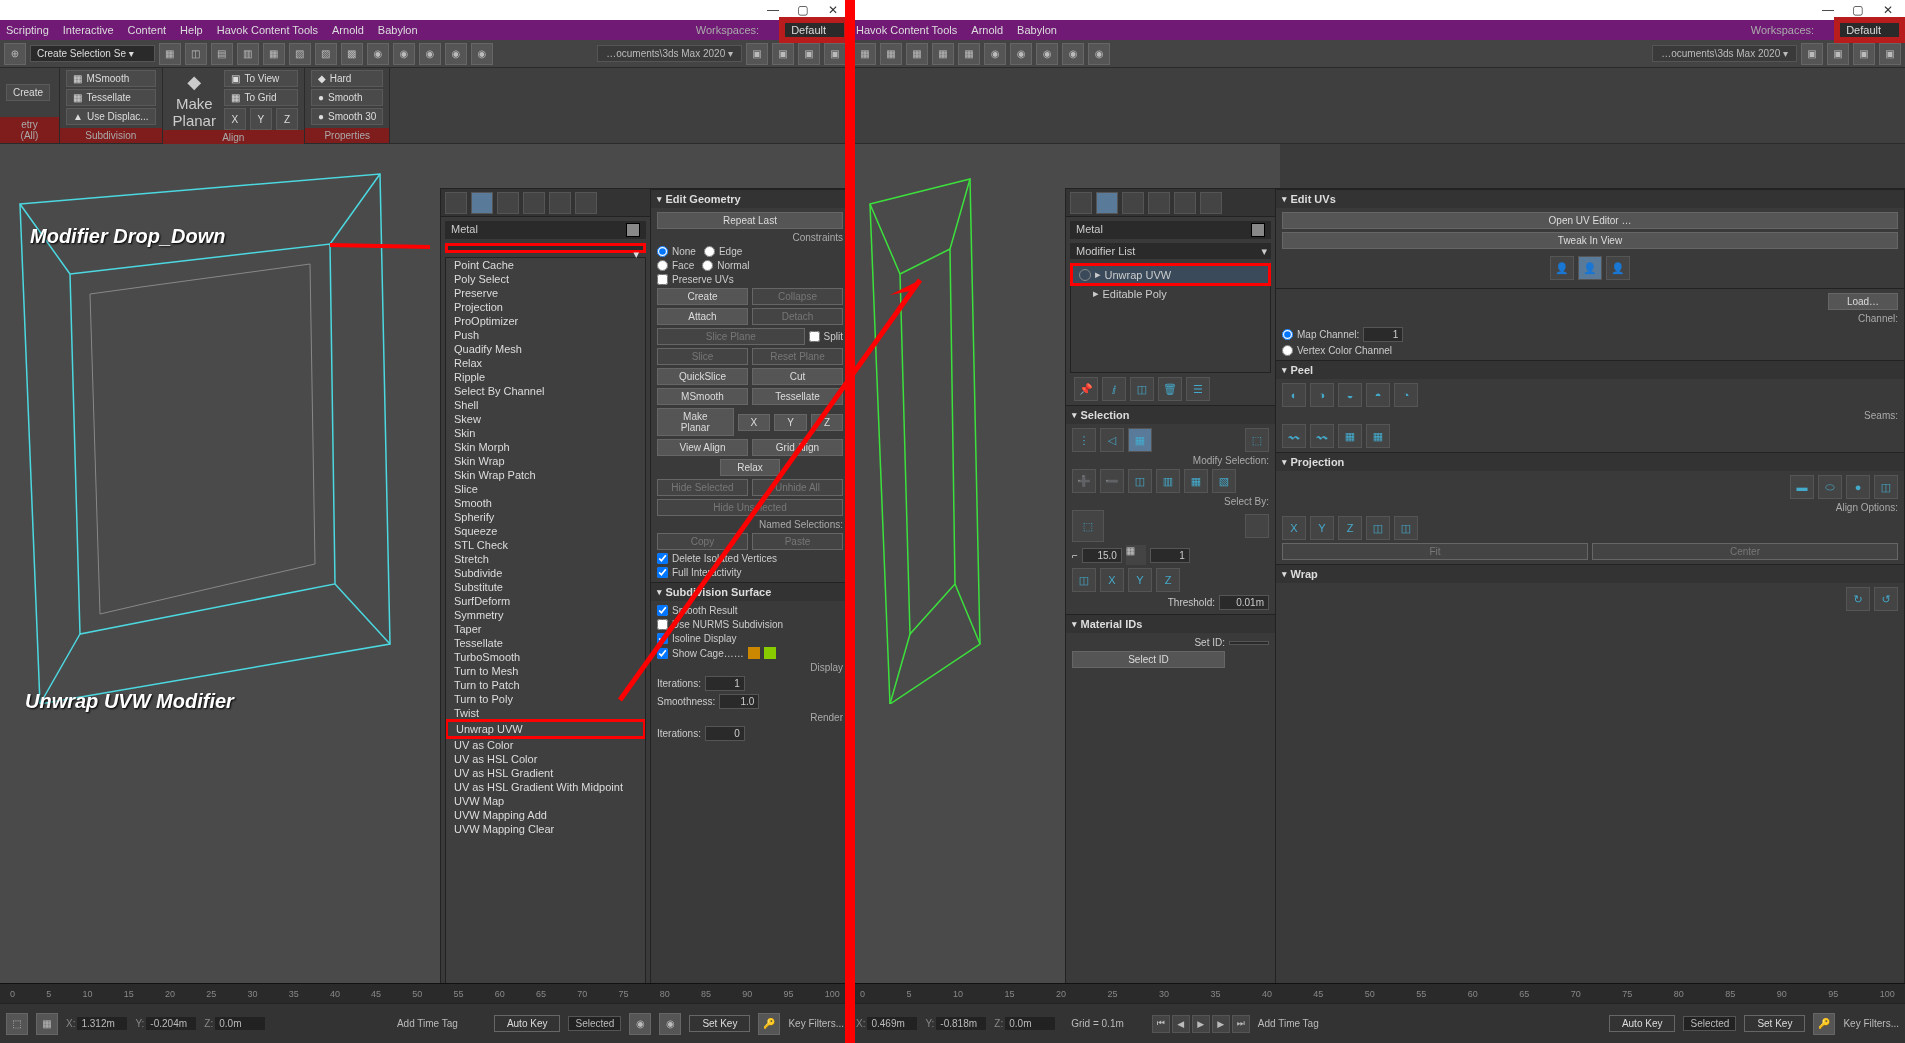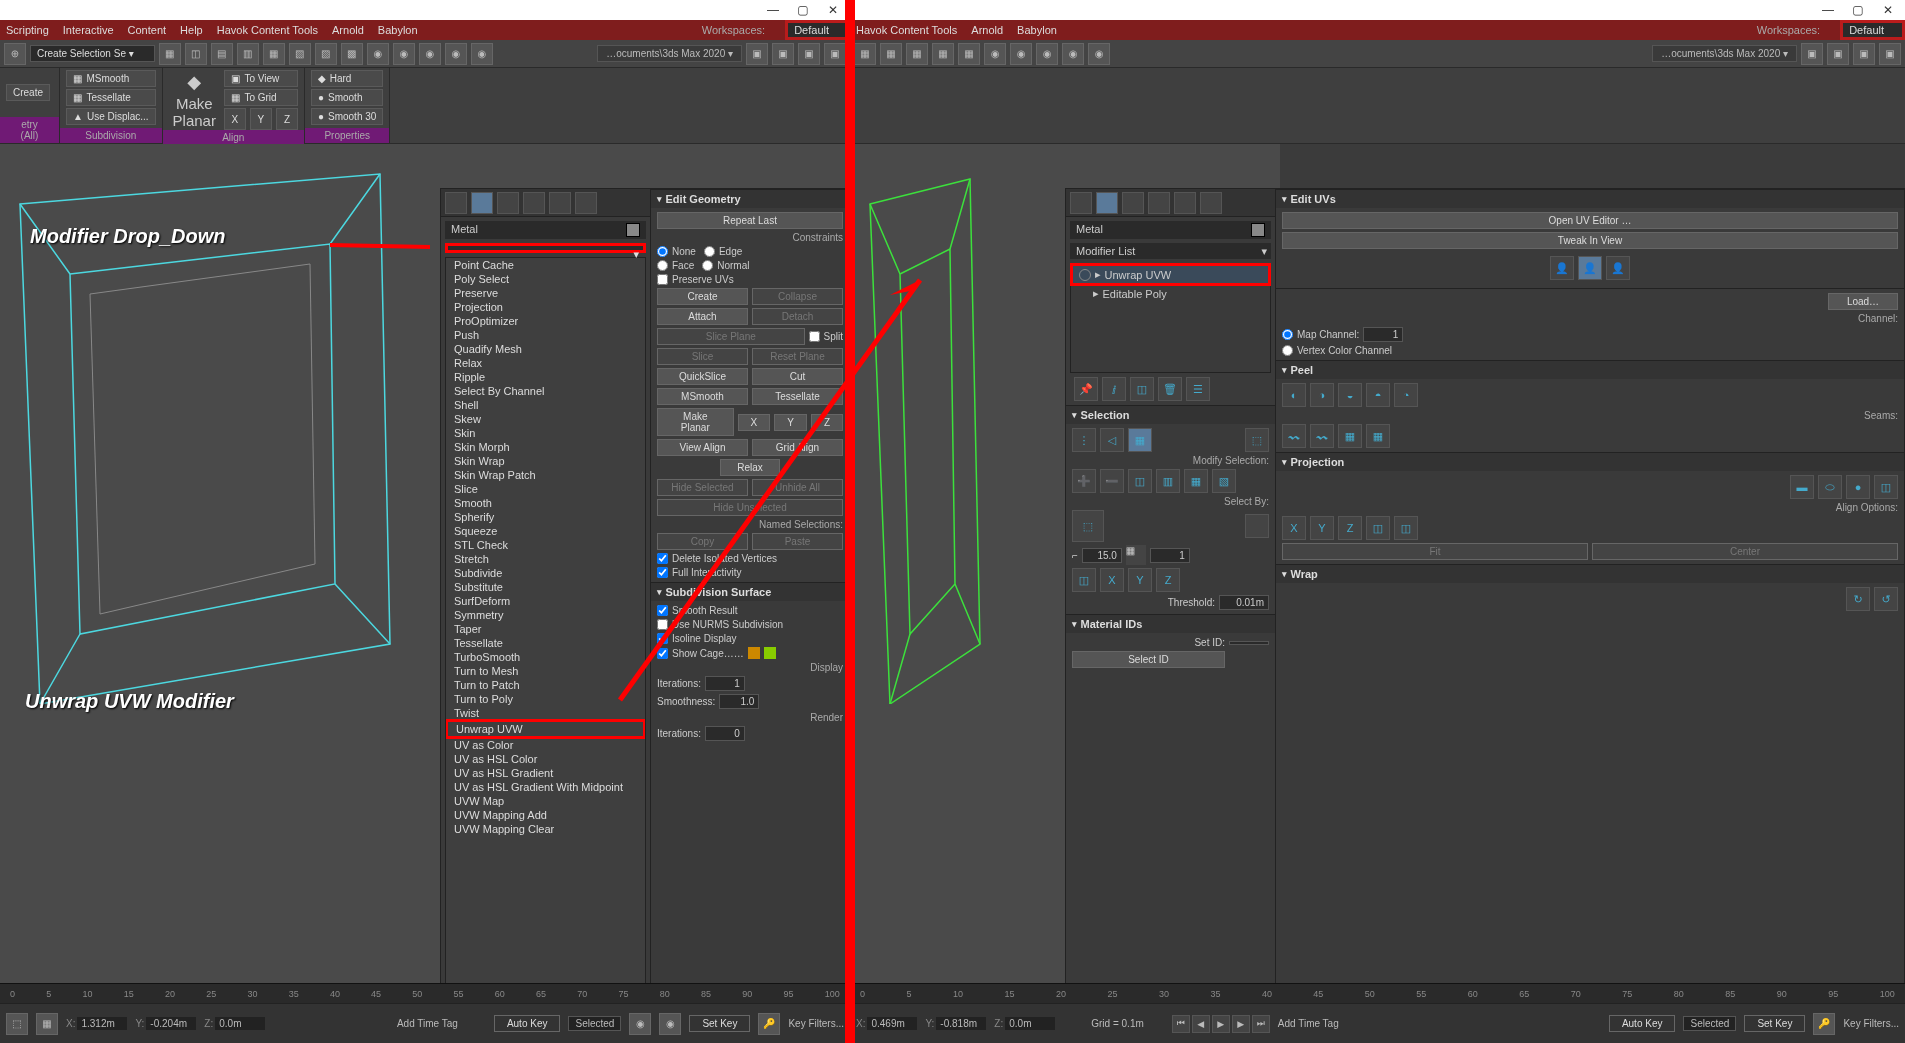--- a/index.html
+++ b/index.html
@@ -7,34 +7,34 @@
 
 .split { position: absolute; top: 0; bottom: 0; }
 .left-pane { left: 0; width: 850px; background: #3b3b3b; }
 .right-pane { left: 850px; right: 0; background: #3b3b3b; }
 .divider { position: absolute; top: 0; bottom: 0; left: 845px; width: 10px; background: red; z-index: 100; }
 
 .titlebar { height: 20px; background: #fff; display: flex; justify-content: flex-end; align-items: center; padding-right: 2px; }
 .titlebar .btn { width: 30px; height: 18px; display: flex; align-items: center; justify-content: center; color: #333; font-size: 12px; }
 .titlebar .close { color: #333; }
 
-.menubar { height: 20px; background: #7f1d1d; display: flex; align-items: center; padding-left: 6px; gap: 14px; color: #ddd; }
+.menubar { height: 20px; background: #701a75; display: flex; align-items: center; padding-left: 6px; gap: 14px; color: #ddd; }
 .menubar .item { cursor: default; }
 .workspace-lbl { margin-left: auto; margin-right: 6px; color: #aaa; }
-.workspace-dd { background: #2a2a2a; border: 3px solid #b91c1c; padding: 1px 18px 1px 6px; color: #ddd; position: relative; }
+.workspace-dd { background: #2a2a2a; border: 6px solid #b91c1c; padding: 1px 18px 1px 6px; color: #ddd; position: relative; }
 
 .toolbar { height: 28px; background: #444; display: flex; align-items: center; padding: 0 4px; gap: 4px; border-bottom: 1px solid #2a2a2a; }
 .tbtn { width: 22px; height: 22px; background: #555; border: 1px solid #666; display:flex; align-items:center; justify-content:center; color:#bbb; font-size:10px;}
 .dd-small { background: #2a2a2a; border: 1px solid #555; padding: 2px 20px 2px 6px; color: #ddd; font-size: 10px; }
 .path-dd { background: #3a3a3a; border: 1px solid #555; padding: 2px 8px; color: #bbb; font-size: 10px; margin-left: auto; }
 
 .ribbon { height: 76px; background: #3f3f3f; border-bottom: 1px solid #2a2a2a; display: flex; }
 .rgroup { border-right: 1px solid #2a2a2a; padding: 2px 6px 0 6px; display: flex; flex-direction: column; }
 .rgroup .body { flex: 1; display: flex; gap: 4px; }
-.rgroup .label { text-align: center; font-size: 10px; color: #aaa; padding: 2px 12px; background: #701a75; margin: 0 -6px; }
+.rgroup .label { text-align: center; font-size: 10px; color: #aaa; padding: 2px 12px; background: #7f1d1d; margin: 0 -6px; }
 .rbtn { background: #4a4a4a; border: 1px solid #5a5a5a; padding: 2px 6px; font-size: 10px; color: #ddd; display:flex; align-items:center; gap:4px;}
 .rbtn.sq { width: 22px; height: 22px; padding: 0; justify-content:center;}
 .rcol { display:flex; flex-direction:column; gap:2px;}
 
 .viewport { position: absolute; top: 144px; left: 0; right: 0; bottom: 60px; background: #4a4a4a; }
 
 .annot { position: absolute; color: #fff; font-weight: bold; font-size: 20px; font-style: italic; text-shadow: 1px 1px 2px #000; }
 .annot1 { top: 225px; left: 30px; }
 .annot2 { top: 690px; left: 25px; }
 
@@ -718,21 +718,21 @@
         <span class="v">0.469m</span>
       </div>
     <div class="coord">
         <span class="lbl">Y:</span>
         <span class="v">-0.818m</span>
       </div>
     <div class="coord">
         <span class="lbl">Z:</span>
         <span class="v">0.0m</span>
       </div>
-    <span style="margin-left:28px">Grid = 0.1m</span>
+    <span style="margin-left:8px">Grid = 0.1m</span>
     <div class="playbtns" style="margin-left:20px">
       <div class="p">⏮</div>
       <div class="p">◀</div>
       <div class="p">▶</div>
       <div class="p">▶</div>
       <div class="p">⏭</div>
     </div>
     <span>Add Time Tag</span>
     <div style="flex:1"></div>
     <div class="btn-sm" style="background:#333">Auto Key</div>

